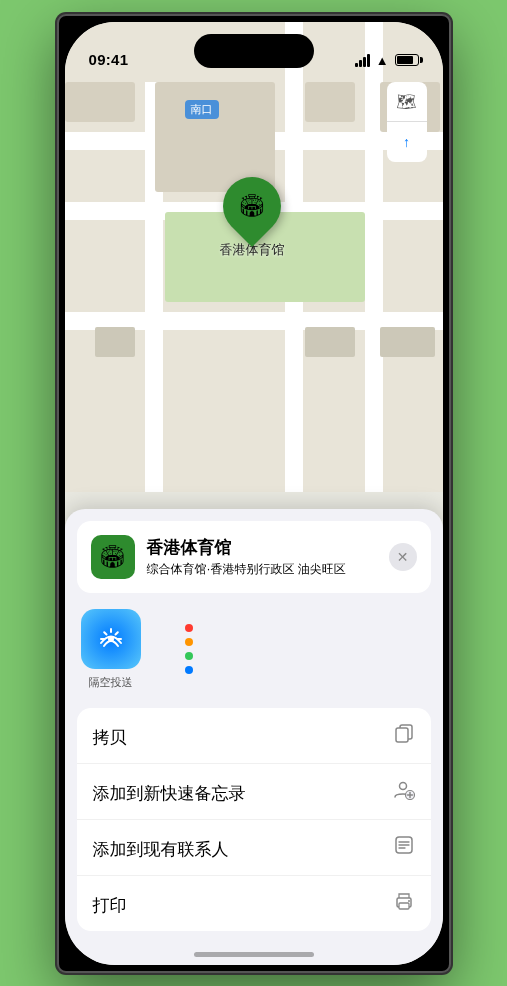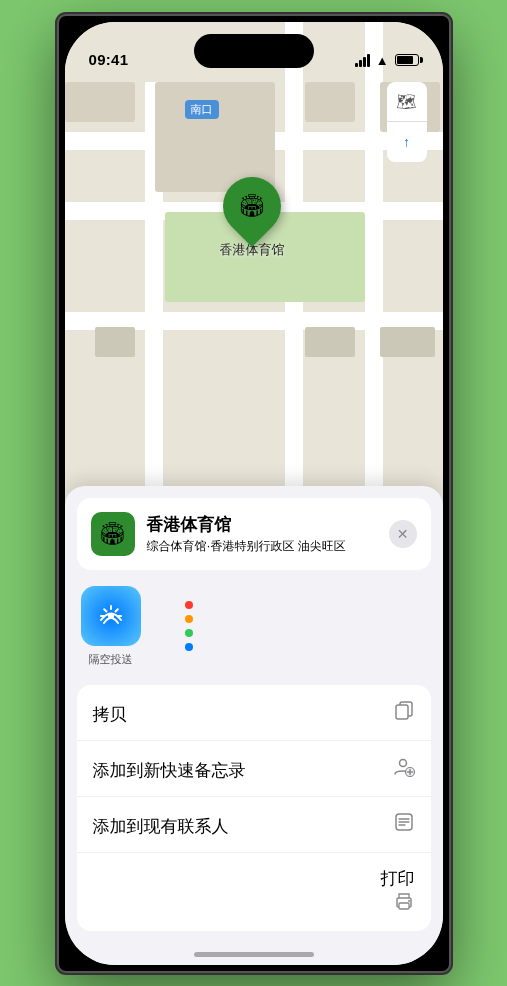--- a/index.html
+++ b/index.html
@@ -482,21 +482,21 @@
           <span class="action-icon">
             <svg width="22" height="22" viewBox="0 0 22 22" fill="none">
               <rect x="3" y="3" width="16" height="16" rx="3" stroke="#888" stroke-width="1.5" fill="none"></rect>
               <line x1="6" y1="8" x2="16" y2="8" stroke="#888" stroke-width="1.3" stroke-linecap="round"></line>
               <line x1="6" y1="11" x2="16" y2="11" stroke="#888" stroke-width="1.3" stroke-linecap="round"></line>
               <line x1="6" y1="14" x2="12" y2="14" stroke="#888" stroke-width="1.3" stroke-linecap="round"></line>
             </svg>
           </span>
         </div>
 
-        <div class="action-row" style="border-bottom:none;flex-direction:column;">
+        <div class="action-row" style="border-bottom:none;">
           <span class="action-label">打印</span>
           <span class="action-icon">
             <svg width="22" height="22" viewBox="0 0 22 22" fill="none">
               <rect x="4" y="8" width="14" height="9" rx="1.5" stroke="#888" stroke-width="1.5" fill="none"></rect>
               <rect x="6" y="13" width="10" height="6" rx="1" stroke="#888" stroke-width="1.3" fill="white"></rect>
               <path d="M6 8 L6 4 L16 4 L16 8" stroke="#888" stroke-width="1.3" fill="none"></path>
               <circle cx="16" cy="11" r="1" fill="#888"></circle>
             </svg>
           </span>
         </div>

